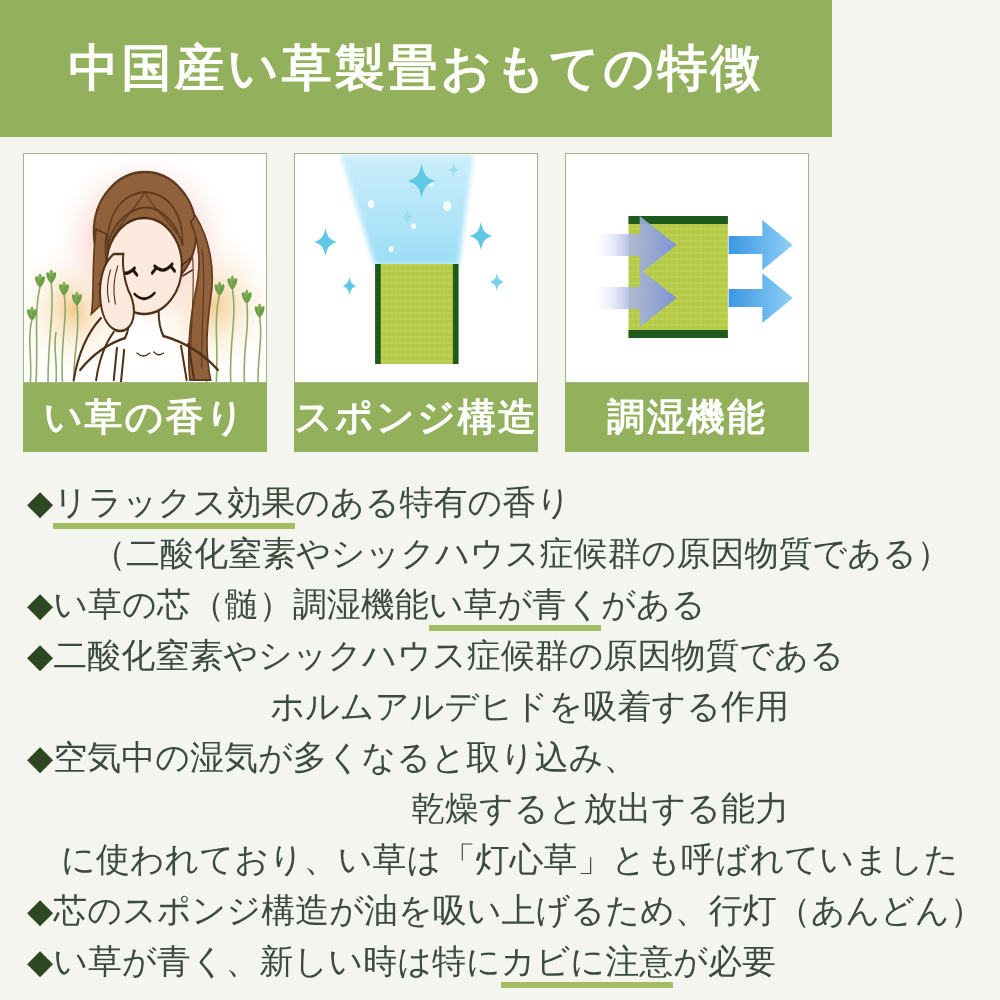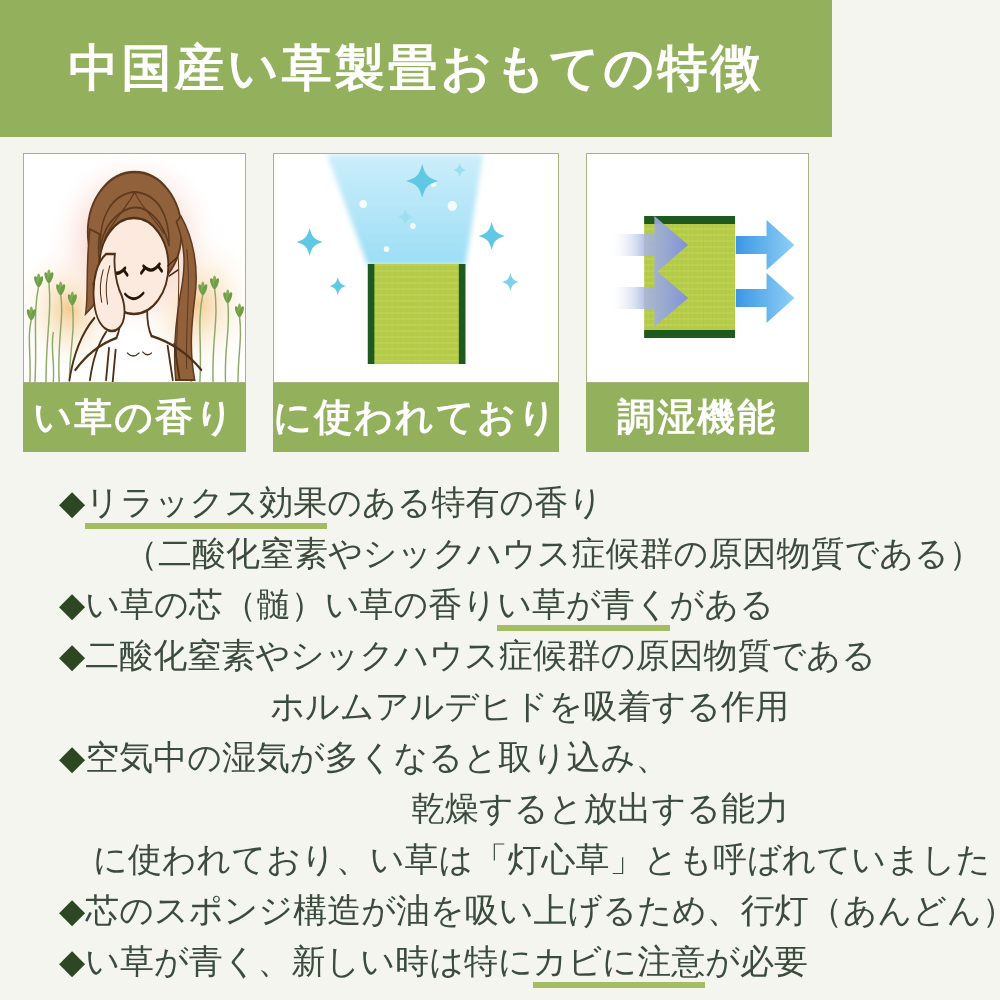--- a/index.html
+++ b/index.html
@@ -32,21 +32,21 @@
   .panel-image svg{width:100%;height:100%;display:block;}
   .panel-label{
     height:69px;background:#93b15c;color:#ffffff;
     display:flex;align-items:center;justify-content:center;
     font-size:38px;font-weight:bold;letter-spacing:2px;white-space:nowrap;
   }
 
   
   .features{
     padding:25px 43px 0 27px;
-    font-size:34px;color:#3b4b3e;margin-left:32px;
+    font-size:34px;color:#3b4b3e;
   }
   .line{height:51px;line-height:51px;white-space:nowrap;overflow:visible;}
   .line.right{text-align:right;}
   .line.indent-paren{padding-left:65px;}
   .line.indent-cont{padding-left:34px;}
   .bullet{color:#2c4721;}
   .u{border-bottom:6px solid #a4bd63;padding-bottom:1px;}
 </style>
 </head>
 <body>
@@ -204,21 +204,21 @@
             <use href="#star" transform="translate(198,16) scale(0.7)" fill="#9adeef"></use>
           </g>
 
           <g>
             <rect x="100" y="110" width="104" height="100" fill="url(#weaveB)"></rect>
             <rect x="100" y="110" width="7" height="100" fill="#1e5a1d"></rect>
             <rect x="197" y="110" width="7" height="100" fill="#1e5a1d"></rect>
           </g>
         </svg>
       </div>
-      <div class="panel-label">に使われており</div>
+      <div class="panel-label">スポンジ構造</div>
     </div>
 
     <div class="panel">
       <div class="panel-image">
         <svg viewBox="0 0 302 228" preserveAspectRatio="none">
           <defs>
             <pattern id="weaveC" width="6" height="6" patternUnits="userSpaceOnUse">
               <rect width="6" height="6" fill="#b7cb4b"></rect>
               <path d="M0,3 H6" stroke="#c9dd62" stroke-width="1" opacity="0.7"></path>
               <path d="M3,0 V6" stroke="#a9bf3e" stroke-width="0.6" opacity="0.5"></path>
@@ -252,21 +252,21 @@
           </g>
         </svg>
       </div>
       <div class="panel-label">調湿機能</div>
     </div>
   </div>
 
   <div class="features">
     <div class="line"><span class="bullet">◆</span><span class="u">リラックス効果</span><span>のある特有の香り</span></div>
     <div class="line indent-paren"><span>（二酸化窒素やシックハウス症候群の原因物質である）</span></div>
-    <div class="line"><span class="bullet">◆</span><span>い草の芯（髄）い草の香り</span><span class="u">い草が青く</span><span>がある</span></div>
+    <div class="line"><span class="bullet">◆</span><span>い草の芯（髄）調湿機能</span><span class="u">い草が青く</span><span>がある</span></div>
     <div class="line"><span class="bullet">◆</span><span>二酸化窒素やシックハウス症候群の原因物質である</span></div>
     <div class="line right"><span>ホルムアルデヒドを吸着する作用</span></div>
     <div class="line"><span class="bullet">◆</span><span>空気中の湿気が多くなると取り込み、</span></div>
     <div class="line right"><span>乾燥すると放出する能力</span></div>
     <div class="line indent-cont"><span>に使われており、い草は「灯心草」とも呼ばれていました</span></div>
     <div class="line"><span class="bullet">◆</span><span>芯のスポンジ構造が油を吸い上げるため、行灯（あんどん）</span></div>
     <div class="line"><span class="bullet">◆</span><span>い草が青く、新しい時は特に</span><span class="u">カビに注意</span><span>が必要</span></div>
   </div>
 
 </div>

